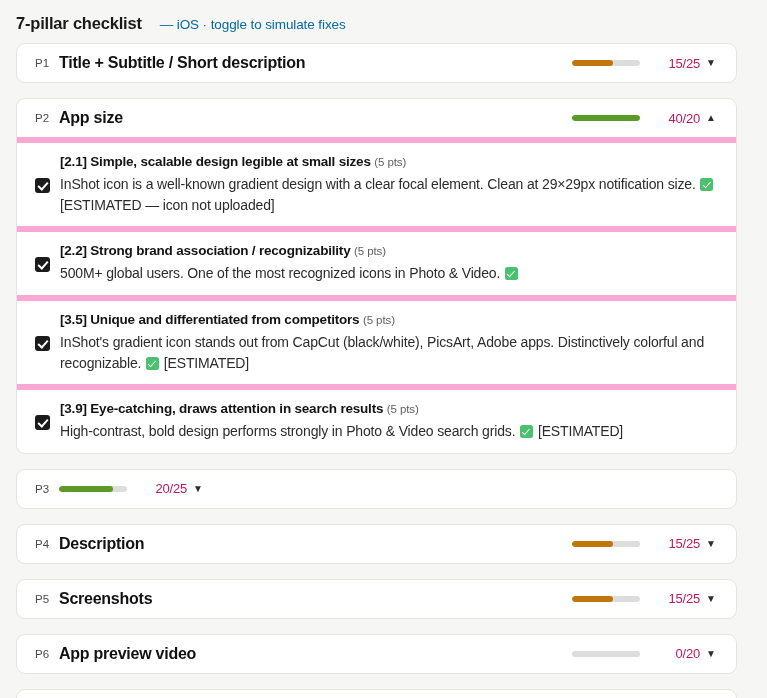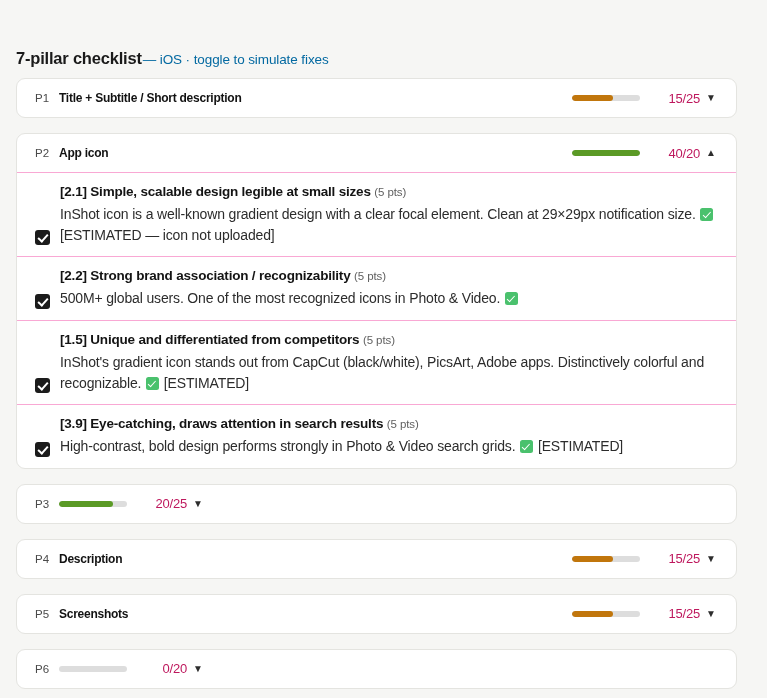--- a/index.html
+++ b/index.html
@@ -15,23 +15,22 @@
     background: #f6f6f4;
     overflow: hidden;
     position: relative;
   }
 
   
   .page-header {
     padding: 14px 0 10px 16px;
     display: flex;
     align-items: baseline;
-    gap: 1px;
+    gap: 18px;
     white-space: nowrap;
-    margin-top: 35px;
   }
   .page-title {
     font-size: 16.5px;
     font-weight: bold;
     color: #1a1a1a;
     letter-spacing: -0.2px;
   }
   .page-subtitle {
     font-size: 13.5px;
     color: #0369a1;
@@ -62,21 +61,21 @@
     cursor: pointer;
   }
   .pillar-code {
     font-size: 11.5px;
     color: #4a4a4a;
     font-weight: normal;
     width: 24px;
     flex: 0 0 auto;
   }
   .pillar-name {
-    font-size: 12px;
+    font-size: 16px;
     font-weight: bold;
     color: #121212;
     letter-spacing: -0.25px;
     flex: 1 1 auto;
     white-space: nowrap;
     overflow: hidden;
   }
   .pillar-meter {
     flex: 0 0 auto;
     width: 68px;
@@ -104,24 +103,24 @@
     text-align: center;
     font-size: 10px;
     color: #2d2d2d;
     line-height: 1;
   }
 
   
   .subitems { display: block; }
   .subitem {
     display: flex;
-    align-items: flex-end;
+    align-items: center;
     gap: 10px;
     padding: 11px 16px 11px 18px;
-    border-top: 1px solid #f9a8d4;
+    border-top: 6px solid #f9a8d4;
   }
   .checkbox {
     flex: 0 0 auto;
     width: 15px; height: 15px;
     margin-top: 2px;
     border-radius: 3px;
     background: #1b1b1b;
     position: relative;
     cursor: pointer;
   }
@@ -192,21 +191,21 @@
           <div class="pillar-meter">
             <div class="pillar-meter-fill" style="width: 60%; background: rgb(193, 118, 12);"></div>
           </div>
           <span class="pillar-score">15/25</span>
           <span class="pillar-chevron">▼</span>
         </div>
       </div>
       <div class="card">
         <div class="pillar-row">
           <span class="pillar-code">P2</span>
-          <span class="pillar-name">App icon</span>
+          <span class="pillar-name">App size</span>
           <div class="pillar-meter">
             <div class="pillar-meter-fill" style="width: 100%; background: rgb(91, 154, 38);"></div>
           </div>
           <span class="pillar-score">40/20</span>
           <span class="pillar-chevron">▲</span>
         </div>
         <div class="subitems">
           <div class="subitem">
             <div class="checkbox"></div>
             <div class="subitem-body">
@@ -217,21 +216,21 @@
           <div class="subitem">
             <div class="checkbox"></div>
             <div class="subitem-body">
               <div class="subitem-title"><span>[2.2] Strong brand association / recognizability</span> <span class="subitem-pts">(5 pts)</span></div>
               <div class="subitem-note"><span>500M+ global users. One of the most recognized icons in Photo &amp; Video.</span> <span class="emoji-check"></span></div>
             </div>
           </div>
           <div class="subitem">
             <div class="checkbox"></div>
             <div class="subitem-body">
-              <div class="subitem-title"><span>[1.5] Unique and differentiated from competitors</span> <span class="subitem-pts">(5 pts)</span></div>
+              <div class="subitem-title"><span>[3.5] Unique and differentiated from competitors</span> <span class="subitem-pts">(5 pts)</span></div>
               <div class="subitem-note"><span>InShot's gradient icon stands out from CapCut (black/white), PicsArt, Adobe apps. Distinctively colorful and recognizable.</span> <span class="emoji-check"></span> <span>[ESTIMATED]</span></div>
             </div>
           </div>
           <div class="subitem">
             <div class="checkbox"></div>
             <div class="subitem-body">
               <div class="subitem-title"><span>[3.9] Eye-catching, draws attention in search results</span> <span class="subitem-pts">(5 pts)</span></div>
               <div class="subitem-note"><span>High-contrast, bold design performs strongly in Photo &amp; Video search grids.</span> <span class="emoji-check"></span> <span>[ESTIMATED]</span></div>
             </div>
           </div>
@@ -265,20 +264,21 @@
           <div class="pillar-meter">
             <div class="pillar-meter-fill" style="width: 60%; background: rgb(193, 118, 12);"></div>
           </div>
           <span class="pillar-score">15/25</span>
           <span class="pillar-chevron">▼</span>
         </div>
       </div>
       <div class="card">
         <div class="pillar-row">
           <span class="pillar-code">P6</span>
+          <span class="pillar-name">App preview video</span>
           <div class="pillar-meter">
             <div class="pillar-meter-fill" style="width: 0%; background: rgb(193, 118, 12);"></div>
           </div>
           <span class="pillar-score">0/20</span>
           <span class="pillar-chevron">▼</span>
         </div>
       </div>
       <div class="card">
         <div class="pillar-row">
           <span class="pillar-code">P7</span>

